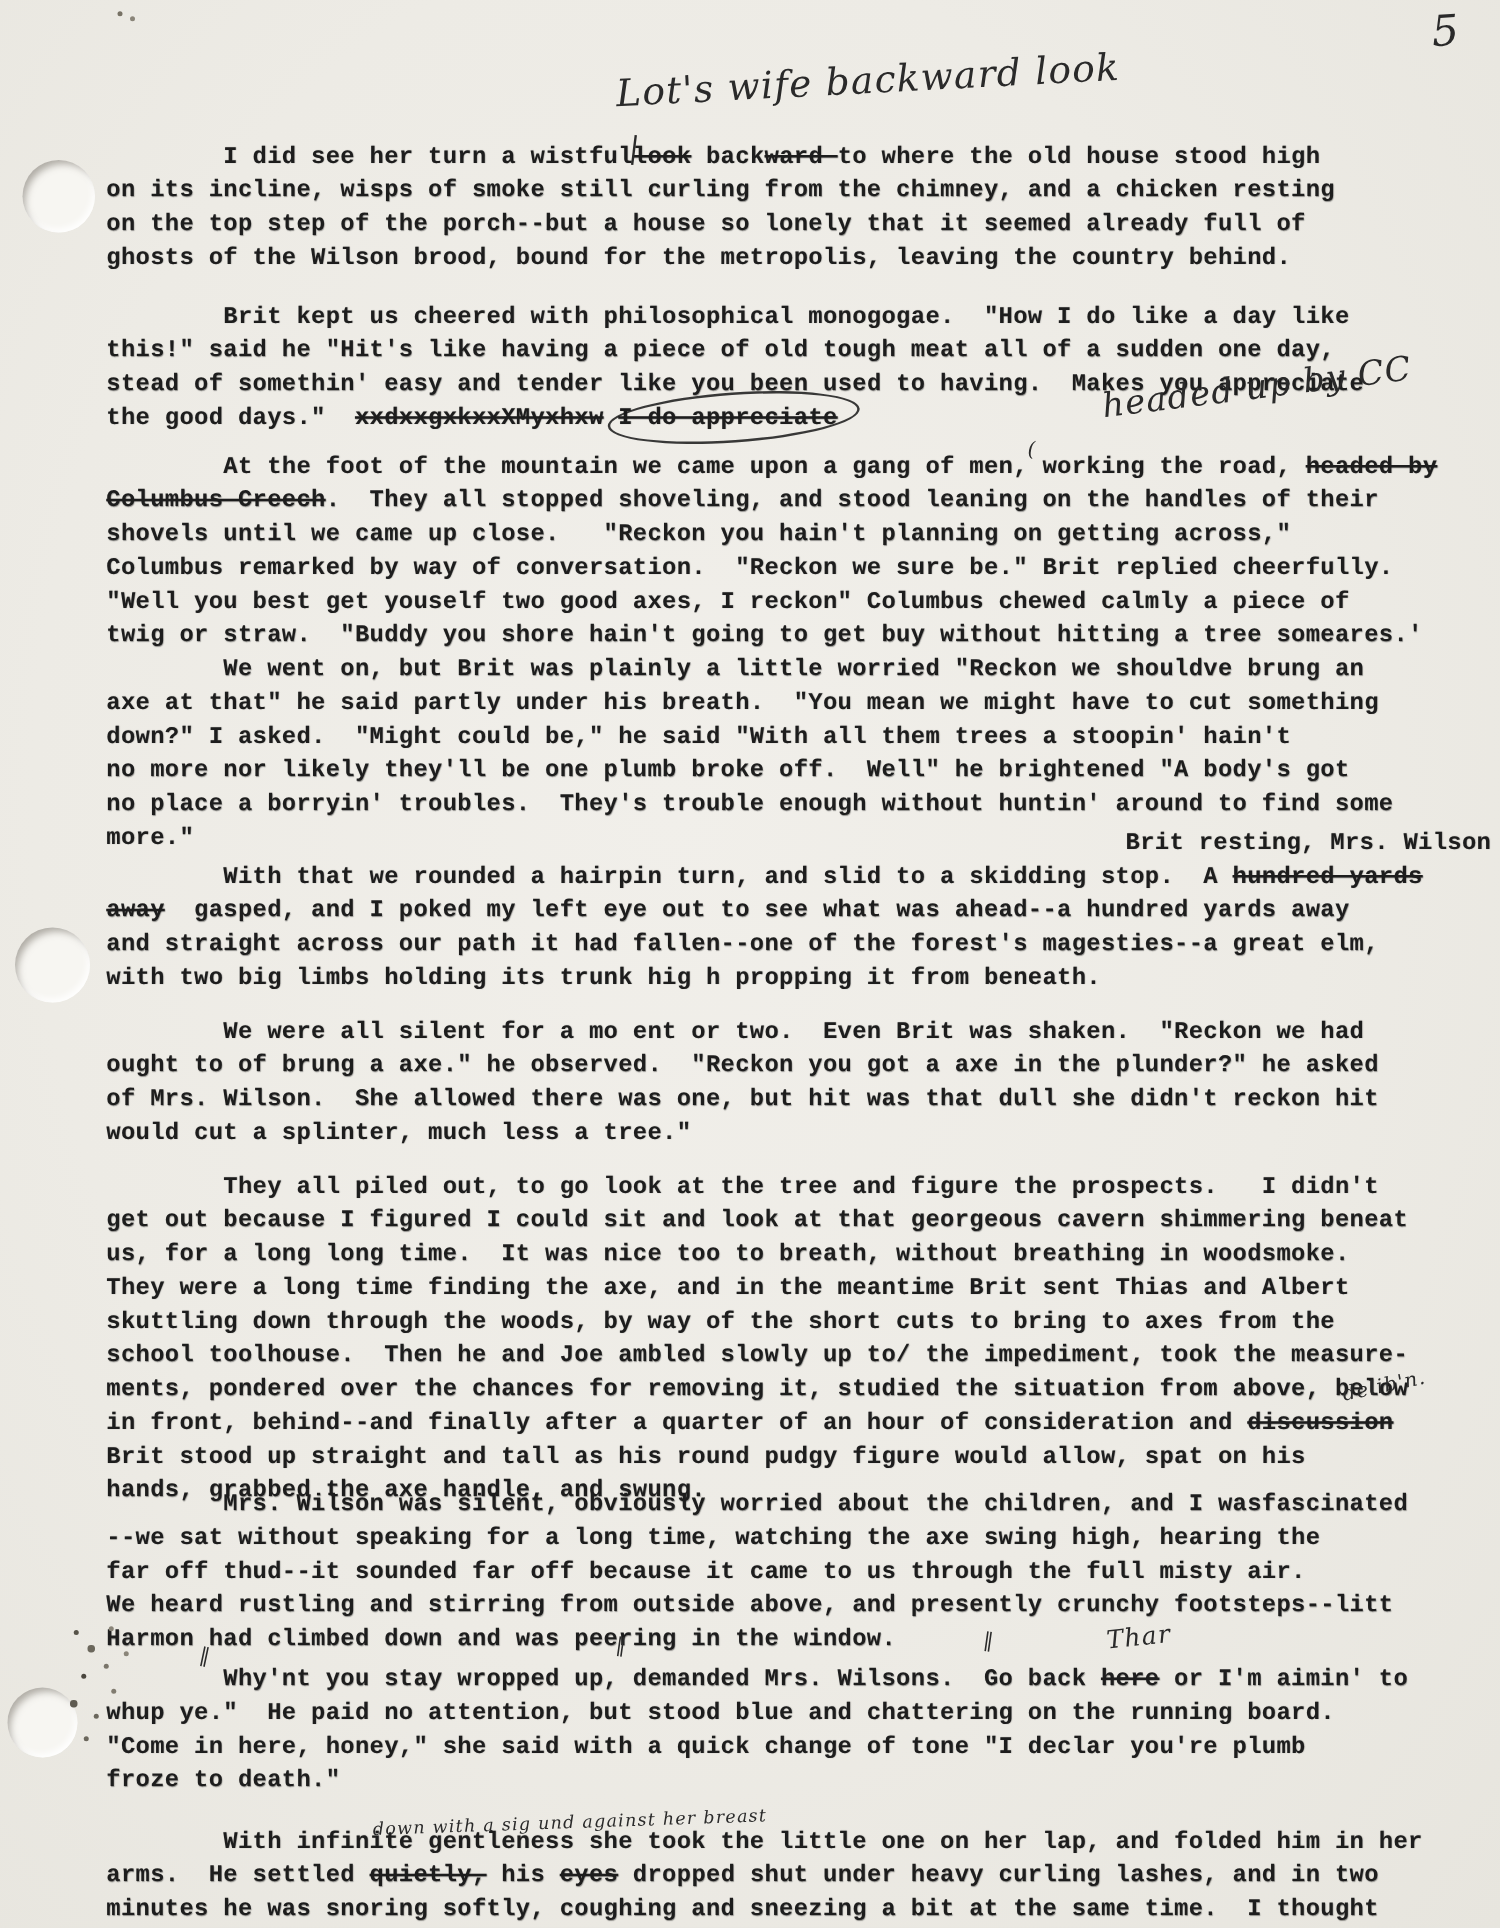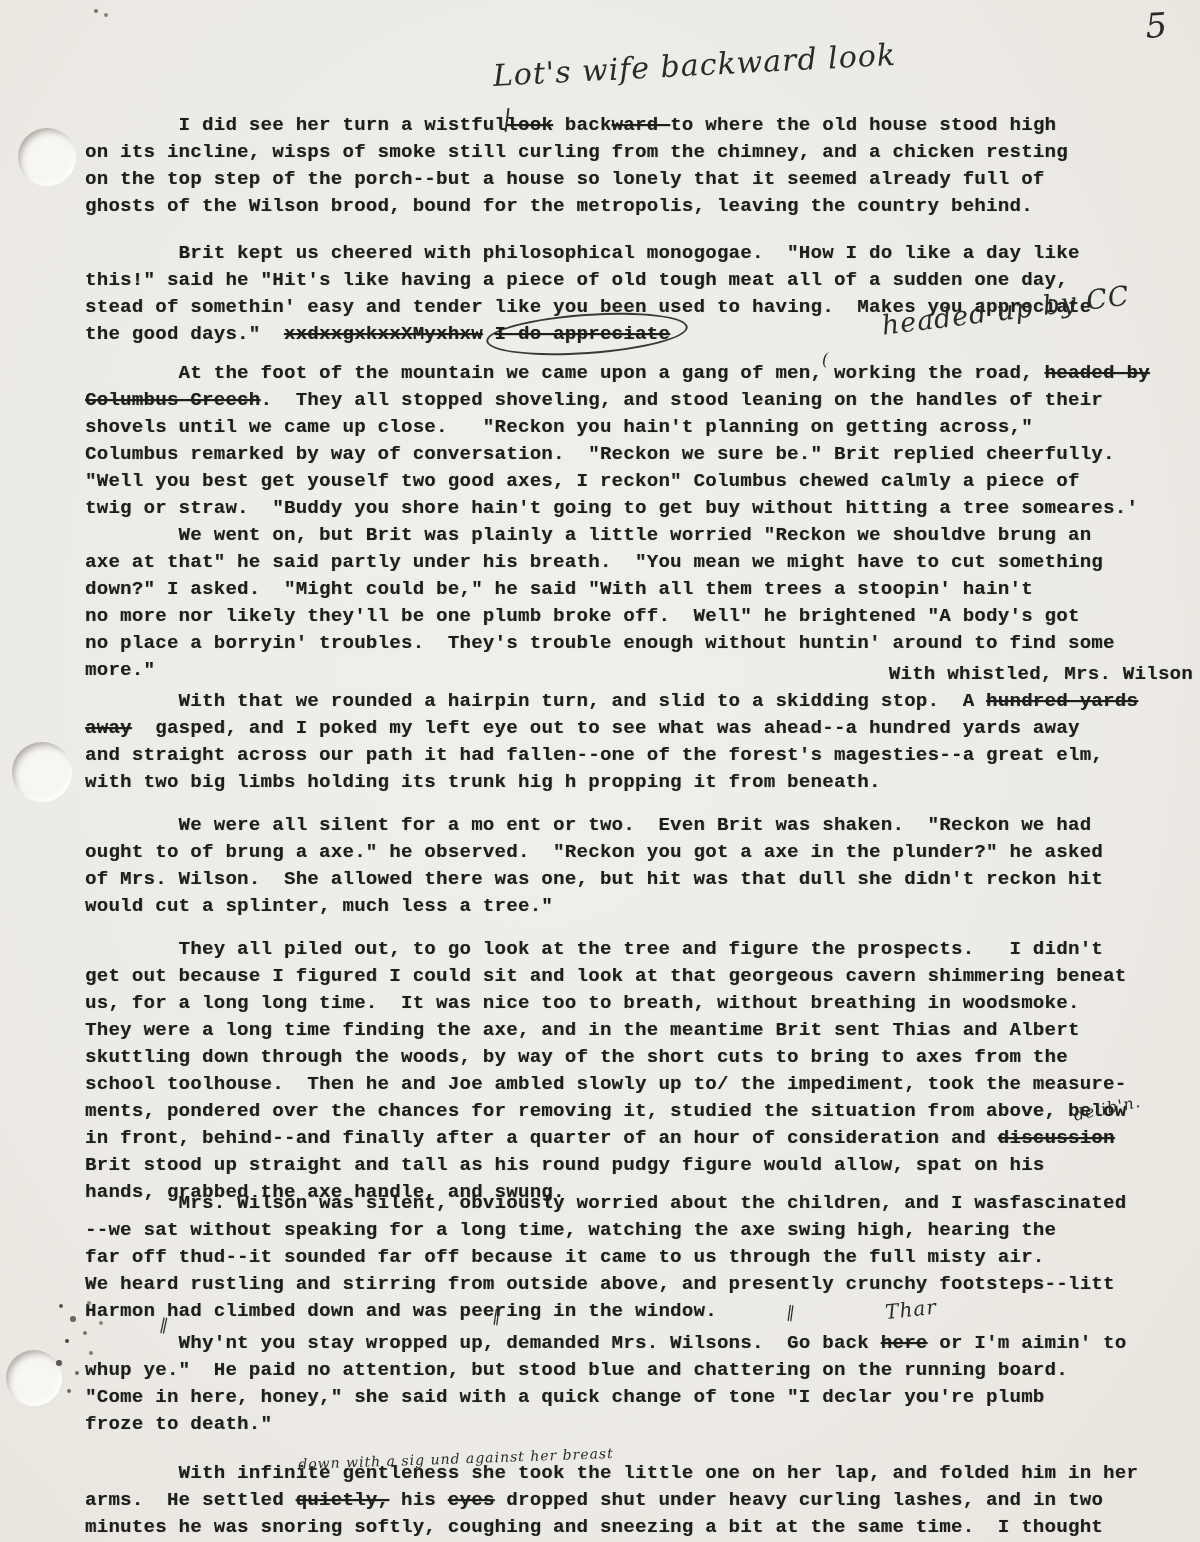--- a/index.html
+++ b/index.html
@@ -52,21 +52,21 @@
   <div id="holes">
       <div class="hole" style="left: 18px; top: 128px; width: 58px; height: 58px;"></div>
       <div class="hole" style="left: 12px; top: 742px; width: 60px; height: 60px;"></div>
       <div class="hole" style="left: 6px; top: 1350px; width: 56px; height: 56px;"></div>
     </div>
   <div id="typescript">
       <div class="para" style="top: 112px;"><div class="line"><span>        I did see her turn a wistful</span><span class="strike">look</span><span> back</span><span class="strike">ward </span><span>to where the old house stood high</span></div><div class="line"><span>on its incline, wisps of smoke still curling from the chimney, and a chicken resting</span></div><div class="line"><span>on the top step of the porch--but a house so lonely that it seemed already full of</span></div><div class="line"><span>ghosts of the Wilson brood, bound for the metropolis, leaving the country behind.</span></div></div>
       <div class="para" style="top: 240px;"><div class="line"><span>        Brit kept us cheered with philosophical monogogae.  "How I do like a day like</span></div><div class="line"><span>this!" said he "Hit's like having a piece of old tough meat all of a sudden one day,</span></div><div class="line"><span>stead of somethin' easy and tender </span><span class="u">like you been</span><span> used to having.  Makes you appreciate</span></div><div class="line"><span>the good days."  </span><span class="strike">xxdxxgxkxxXMyxhxw</span><span> </span><span class="strike">I do appreciate</span></div></div>
       <div class="para" style="top: 360px;"><div class="line"><span>        At the foot of the mountain we came upon a gang of men, working the road, </span><span class="strike">headed by</span></div><div class="line"><span class="strike">Columbus Creech</span><span>.  They all stopped shoveling, and stood leaning on the handles of their</span></div><div class="line"><span>shovels until we came up close.   "Reckon you hain't planning on getting across,"</span></div><div class="line"><span>Columbus remarked by way of conversation.  "Reckon we sure be." Brit replied cheerfully.</span></div><div class="line"><span>"Well you best get youself two good axes, I reckon" Columbus chewed calmly a piece of</span></div><div class="line"><span>twig or straw.  "Buddy you shore hain't going to get buy without hitting a tree someares.'</span></div></div>
       <div class="para" style="top: 522px;"><div class="line"><span>        We went on, but Brit was plainly a little worried "Reckon we shouldve brung an</span></div><div class="line"><span>axe at that" he said partly under his breath.  "You mean we might have to cut something</span></div><div class="line"><span>down?" I asked.  "Might could be," he said "With all them trees a stoopin' hain't</span></div><div class="line"><span>no more nor likely they'll be one plumb broke off.  Well" he brightened "A body's got</span></div><div class="line"><span>no place a borryin' troubles.  They's trouble enough without huntin' around to find some</span></div><div class="line"><span>more."</span></div></div>
-      <div class="para right" style="top: 661px;"><div class="line"><span>With whistled, Mrs. Wilson</span></div></div>
+      <div class="para right" style="top: 661px;"><div class="line"><span>Brit resting, Mrs. Wilson</span></div></div>
       <div class="para" style="top: 688px;"><div class="line"><span>        With that we rounded a hairpin turn, and slid to a skidding stop.  A </span><span class="strike">hundred yards</span></div><div class="line"><span class="strike">away</span><span>  gasped, and I poked my left eye out to see what was ahead--a hundred yards away</span></div><div class="line"><span>and straight across our path it had fallen--one of the forest's magesties--a great elm,</span></div><div class="line"><span>with two big limbs holding its trunk hig h propping it from beneath.</span></div></div>
       <div class="para" style="top: 812px;"><div class="line"><span>        We were all silent for a mo ent or two.  Even Brit was shaken.  "Reckon we had</span></div><div class="line"><span>ought to of brung a axe." he observed.  "Reckon you got a axe in the plunder?" he asked</span></div><div class="line"><span>of Mrs. Wilson.  She allowed there was one, but hit was that dull she didn't reckon hit</span></div><div class="line"><span>would cut a splinter, much less a tree."</span></div></div>
       <div class="para" style="top: 936px;"><div class="line"><span>        They all piled out, to go look at the tree and figure the prospects.   I didn't</span></div><div class="line"><span>get out because I figured I could sit and look at that georgeous cavern shimmering beneat</span></div><div class="line"><span>us, for a long long time.  It was nice too to breath, without breathing in woodsmoke.</span></div><div class="line"><span>They were a long time finding the axe, and in the meantime Brit sent Thias and Albert</span></div><div class="line"><span>skuttling down through the woods, by way of the short cuts to bring to axes from the</span></div><div class="line"><span>school toolhouse.  Then he and Joe ambled slowly up to/ the impediment, took the measure-</span></div><div class="line"><span>ments, pondered over the chances for removing it, studied the situation from above, below</span></div><div class="line"><span>in front, behind--and finally after a quarter of an hour of consideration and </span><span class="strike">discussion</span></div><div class="line"><span>Brit stood up straight and tall as his round pudgy figure would allow, spat on his</span></div><div class="line"><span>hands, grabbed the axe handle, and swung.</span></div></div>
       <div class="para" style="top: 1190px;"><div class="line"><span>        Mrs. Wilson was silent, obviously worried about the children, and I wasfascinated</span></div><div class="line"><span>--we sat without speaking for a long time, watching the axe swing high, hearing the</span></div><div class="line"><span>far off thud--it sounded far off because it came to us through the full misty air.</span></div><div class="line"><span>We heard rustling and stirring from outside above, and presently crunchy footsteps--litt</span></div><div class="line"><span>Harmon had climbed down and was peering in the window.</span></div></div>
       <div class="para" style="top: 1330px;"><div class="line"><span>        Why'nt you stay wropped up, demanded Mrs. Wilsons.  Go back </span><span class="strike">here</span><span> or I'm aimin' to</span></div><div class="line"><span>whup ye."  He paid no attention, but stood blue and chattering on the running board.</span></div><div class="line"><span>"Come in here, honey," she said with a quick change of tone "I declar you're plumb</span></div><div class="line"><span>froze to death."</span></div></div>
       <div class="para" style="top: 1460px;"><div class="line"><span>        With infinite gentleness she took the little one on her lap, and folded him in her</span></div><div class="line"><span>arms.  He settled </span><span class="strike">quietly,</span><span> his </span><span class="strike">eyes</span><span> dropped shut under heavy curling lashes, and in two</span></div><div class="line"><span>minutes he was snoring softly, coughing and sneezing a bit at the same time.  I thought</span></div></div>
     </div>
   <div id="annotations">
       <span class="hw" style="left: 1144px; top: 6px; font-size: 34px; transform: rotate(-4deg);">5</span>
       <span class="hw" style="left: 492px; top: 58px; font-size: 30px; transform: rotate(-3deg);">Lot's wife backward look</span>

